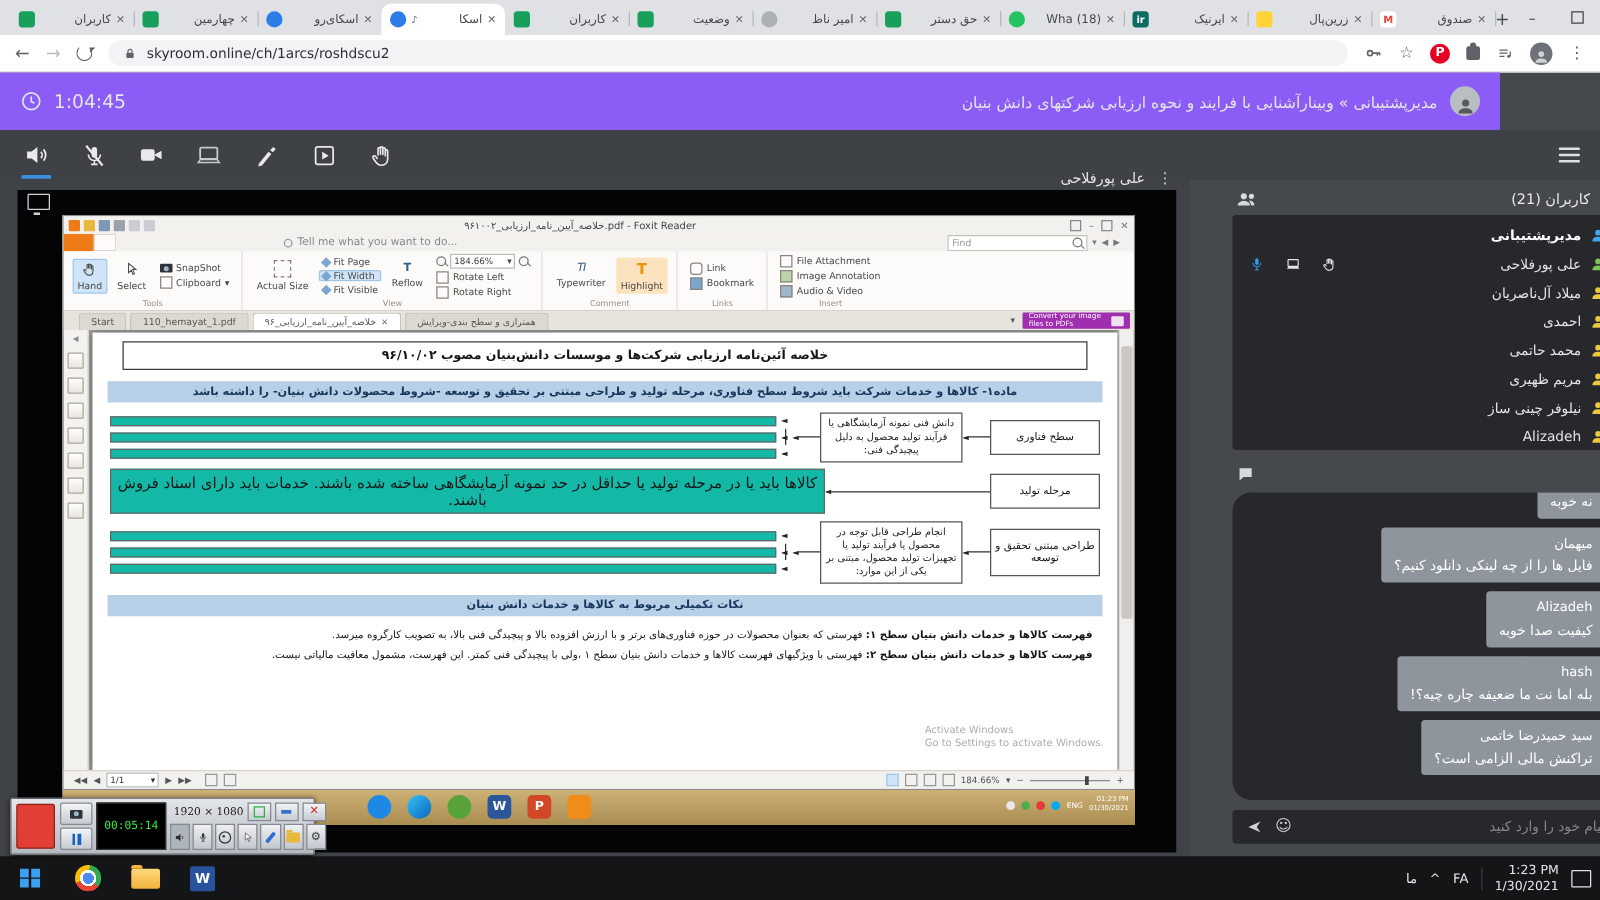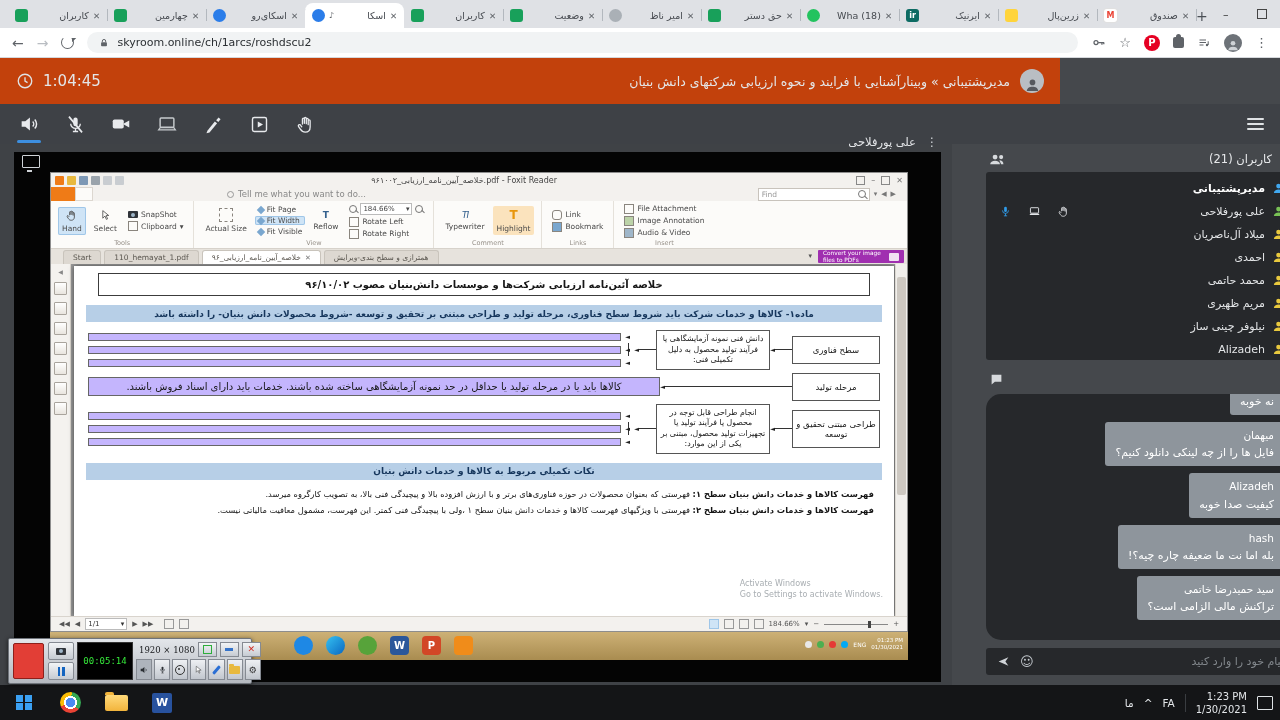--- a/index.html
+++ b/index.html
@@ -32,21 +32,21 @@
   .reload::after{content:"";position:absolute;right:-2px;top:-2px;border:3px solid transparent;border-right-color:#5f6368;transform:rotate(45deg)}
   #addr{flex:1;height:21px;background:#f1f3f4;border-radius:11px;display:flex;align-items:center;
         gap:8px;padding:0 12px;font-size:11px;color:#2b2f33}
   .acticons{display:flex;align-items:center;gap:13px;color:#5f6368;font-size:13px}
   .pin{width:16px;height:16px;border-radius:50%;background:#e60023;color:#fff;font-size:10px;font-weight:bold;
        display:flex;align-items:center;justify-content:center}
   .puzzle{width:11px;height:11px;background:#5f6368;border-radius:2px;position:relative}
   .puzzle::after{content:"";position:absolute;top:-3px;left:3px;width:5px;height:5px;border-radius:50%;background:#5f6368}
   .avatar{width:18px;height:18px;border-radius:50%;background:#6d7278;overflow:hidden;display:flex;align-items:flex-end;justify-content:center}
   
-  #skyhdr{position:absolute;top:58px;left:0;width:1060px;height:46px;background:#c2410c;display:flex;
+  #skyhdr{position:absolute;top:58px;left:0;width:1200px;height:46px;background:#8b5cf6;display:flex;
           align-items:center;padding:0 16px;color:#e4e6e8;box-sizing:border-box}
   #timer{display:flex;align-items:center;gap:9px;font-size:15px}
   #mtitlewrap{margin-left:auto;display:flex;align-items:center;gap:10px;direction:rtl}
   #mtitle{font-size:12.5px}
   .havatar{width:24px;height:24px;border-radius:50%;background:#b9bec3;display:flex;align-items:flex-end;justify-content:center;overflow:hidden}
   
   #skytb{position:absolute;top:104px;left:0;width:1280px;height:40px;background:#3e4146;display:flex;
          align-items:center;gap:20px;padding:0 16px;box-sizing:border-box}
   .ticon{width:26px;height:26px;position:relative;display:flex;align-items:center;justify-content:center}
   .ticon.active::after{content:"";position:absolute;bottom:-6px;left:1px;right:1px;height:3px;background:#3d8fe0;border-radius:2px}
@@ -127,21 +127,21 @@
   .flabel{flex:none;width:82px;border:1px solid #555;text-align:center;font-size:8.5px;padding:8px 2px;background:#fff}
   .fcond{flex:none;width:106px;border:1px solid #555;text-align:center;font-size:7.8px;padding:3px 3px;background:#fff;line-height:1.35}
   .conn{flex:none;width:22px;display:flex;align-items:center;direction:ltr}
   .conn.long{width:132px}
   .conn i{flex:1;height:1px;background:#333}
   .conn b{font-size:6.5px;color:#222;line-height:0;font-weight:normal}
   .fitems{flex:1;position:relative;padding-left:0;padding-right:13px;display:flex;flex-direction:column}
   .fitems::before{content:"";position:absolute;right:5px;top:13px;bottom:13px;width:1px;background:#333}
   .fitems.nobar{padding-right:0}
   .fitems.nobar::before{display:none}
-  .fitem{border:1px solid #666;margin:2.5px 0;padding:3px 4px;text-align:center;font-size:10px;position:relative;background:#c4b5fd}
+  .fitem{border:1px solid #666;margin:2.5px 0;padding:3px 4px;text-align:center;font-size:12px;position:relative;background:#14b8a6}
   .fitem::after{content:"◄";position:absolute;right:-10px;top:50%;transform:translateY(-55%);font-size:6.5px;color:#222}
   .fitems.nobar .fitem::after{display:none}
   .note{font-size:8.3px;text-align:right;margin:4px 8px;line-height:1.55}
   .wm{position:absolute;right:24px;bottom:16px;direction:ltr;text-align:left;color:#9aa0a5;opacity:.85;font-size:8px;line-height:1.3}
   .fxstatus{height:14px;background:#f3f1ee;border-top:1px solid #d9d4cd;display:flex;align-items:center;gap:5px;
             padding:0 8px;font-size:7px;color:#555;flex:none}
   .pagebox{width:36px;height:10px;border:1px solid #bbb;background:#fff;font-size:7px;display:flex;
            align-items:center;justify-content:space-between;padding:0 2px;color:#333}
   .lay{width:8px;height:8px;border:1px solid #999}
   .lay.sel{background:#cfe4f6;border-color:#9fc6e8}
@@ -639,21 +639,21 @@
           <div class="page">
             <div class="ptitle">خلاصه آئین‌نامه ارزیابی شرکت‌ها و موسسات دانش‌بنیان  مصوب  ۹۶/۱۰/۰۲</div>
             <div class="pband">ماده۱- کالاها و خدمات شرکت باید شروط سطح فناوری، مرحله تولید و طراحی مبتنی بر تحقیق و توسعه -شروط محصولات دانش بنیان- را داشته باشد</div>
 
             <div class="fgroup">
               <span class="flabel">سطح فناوری</span>
               <span class="conn">
                   <b>◄</b>
                   <i></i>
                 </span>
-              <span class="fcond">دانش فنی نمونه آزمایشگاهی یا فرآیند تولید محصول به دلیل تکمیلی فنی:</span>
+              <span class="fcond">دانش فنی نمونه آزمایشگاهی یا فرآیند تولید محصول به دلیل پیچیدگی فنی:</span>
               <span class="conn">
                   <b>◄</b>
                   <i></i>
                 </span>
               <div class="fitems">
 
               <div class="fitem"></div>
                   <div class="fitem"></div>
                   <div class="fitem"></div>
                 </div>

